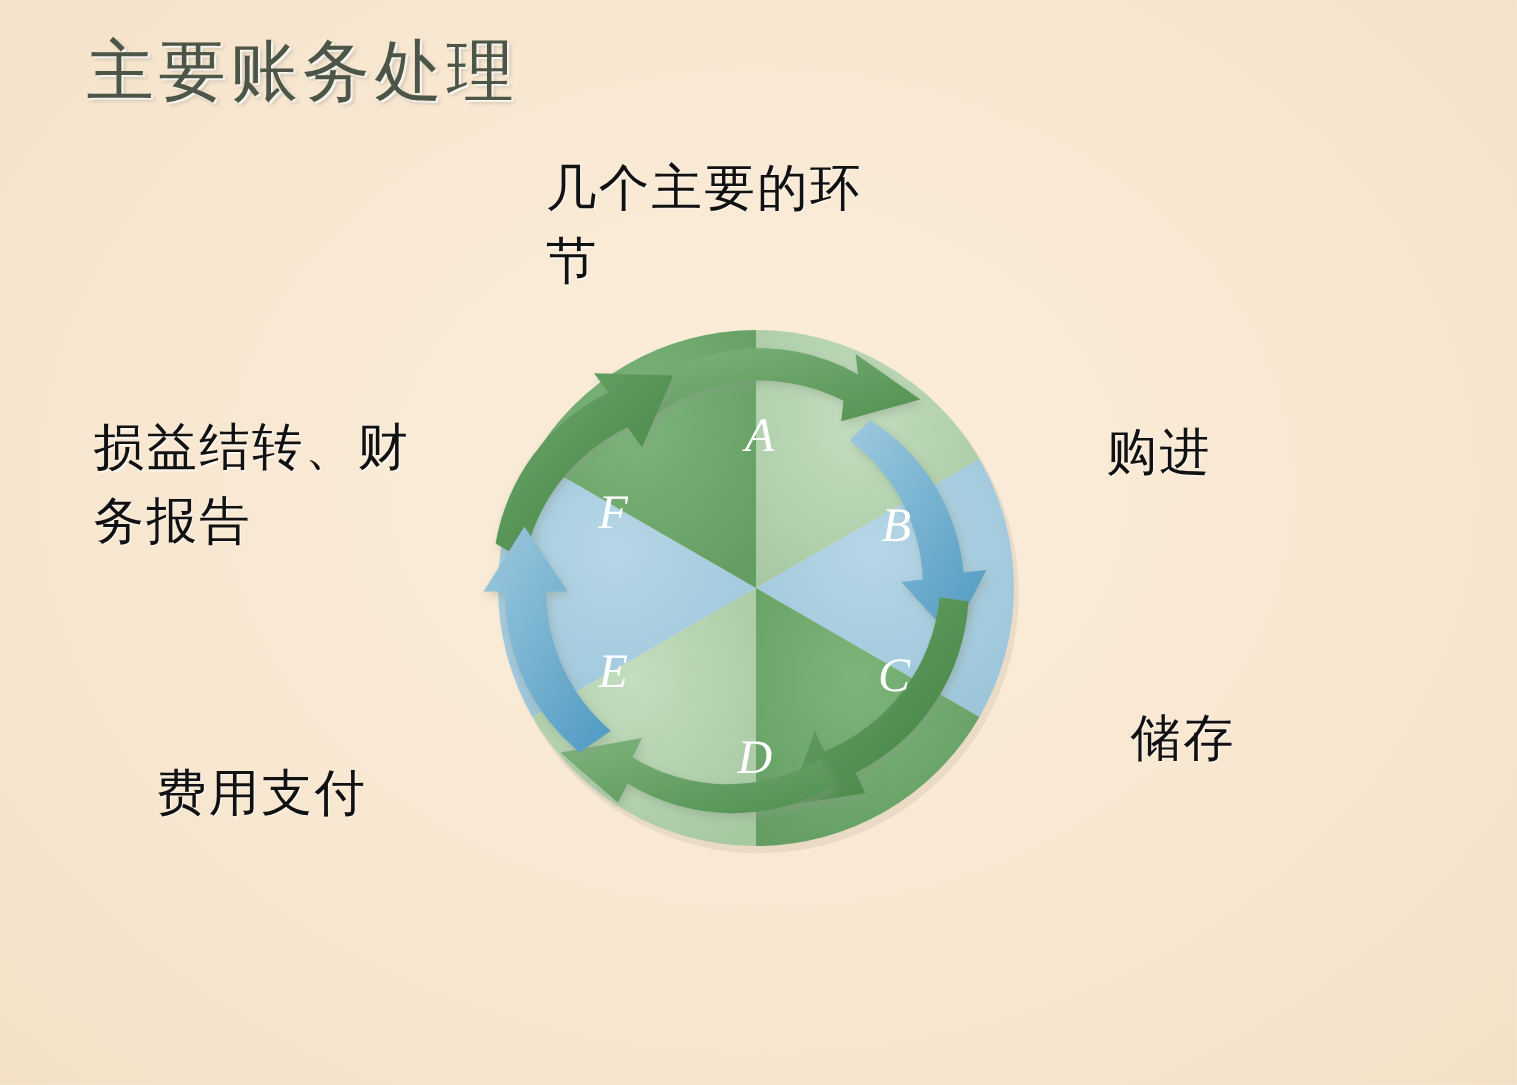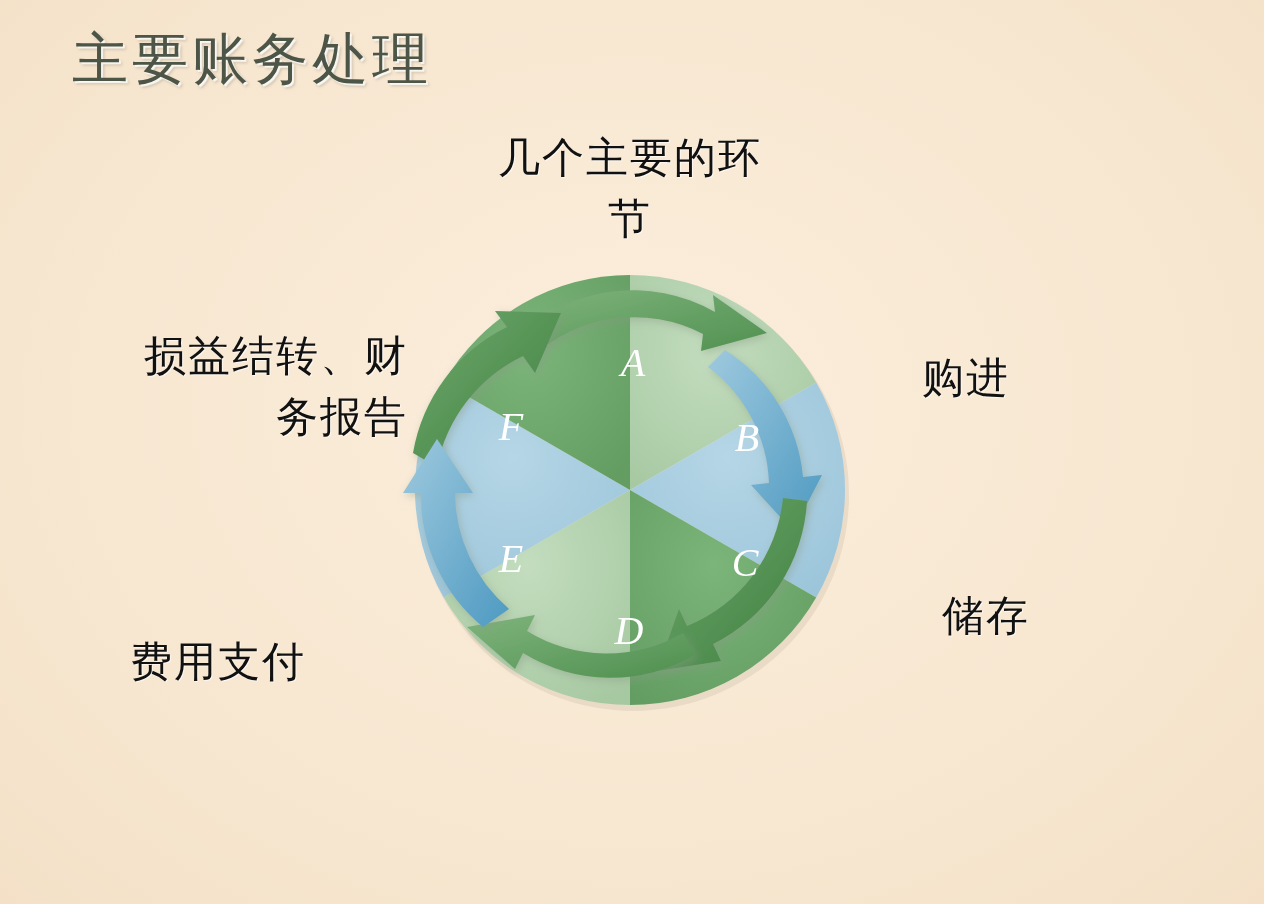--- a/index.html
+++ b/index.html
@@ -40,21 +40,20 @@
     font-size: 42px;
     line-height: 1.45;
     letter-spacing: 2px;
     text-shadow: 1px 1px 1px rgba(255,255,255,0.7);
     white-space: pre-line;
   }
   .label-top {
     left: 455px;
     top: 128px;
     width: 350px;
-    text-align: center;
   }
   .label-right-top {
     left: 922px;
     top: 348px;
     text-align: left;
   }
   .label-right-bottom {
     left: 942px;
     top: 586px;
     text-align: left;
@@ -66,23 +65,23 @@
     text-align: center;
   }
   .label-left-bottom {
     left: 130px;
     top: 592px;
     text-align: left;
     margin-top: 40px;
   }
   .label-left-top {
     left: 78px;
-    top: 326px;
+    top: 344px;
     width: 330px;
-    text-align: right;
+    text-align: left;
   }
 
   
   .diagram {
     position: absolute;
     left: 395px;
     top: 255px;
     width: 480px;
     height: 470px;
   }

